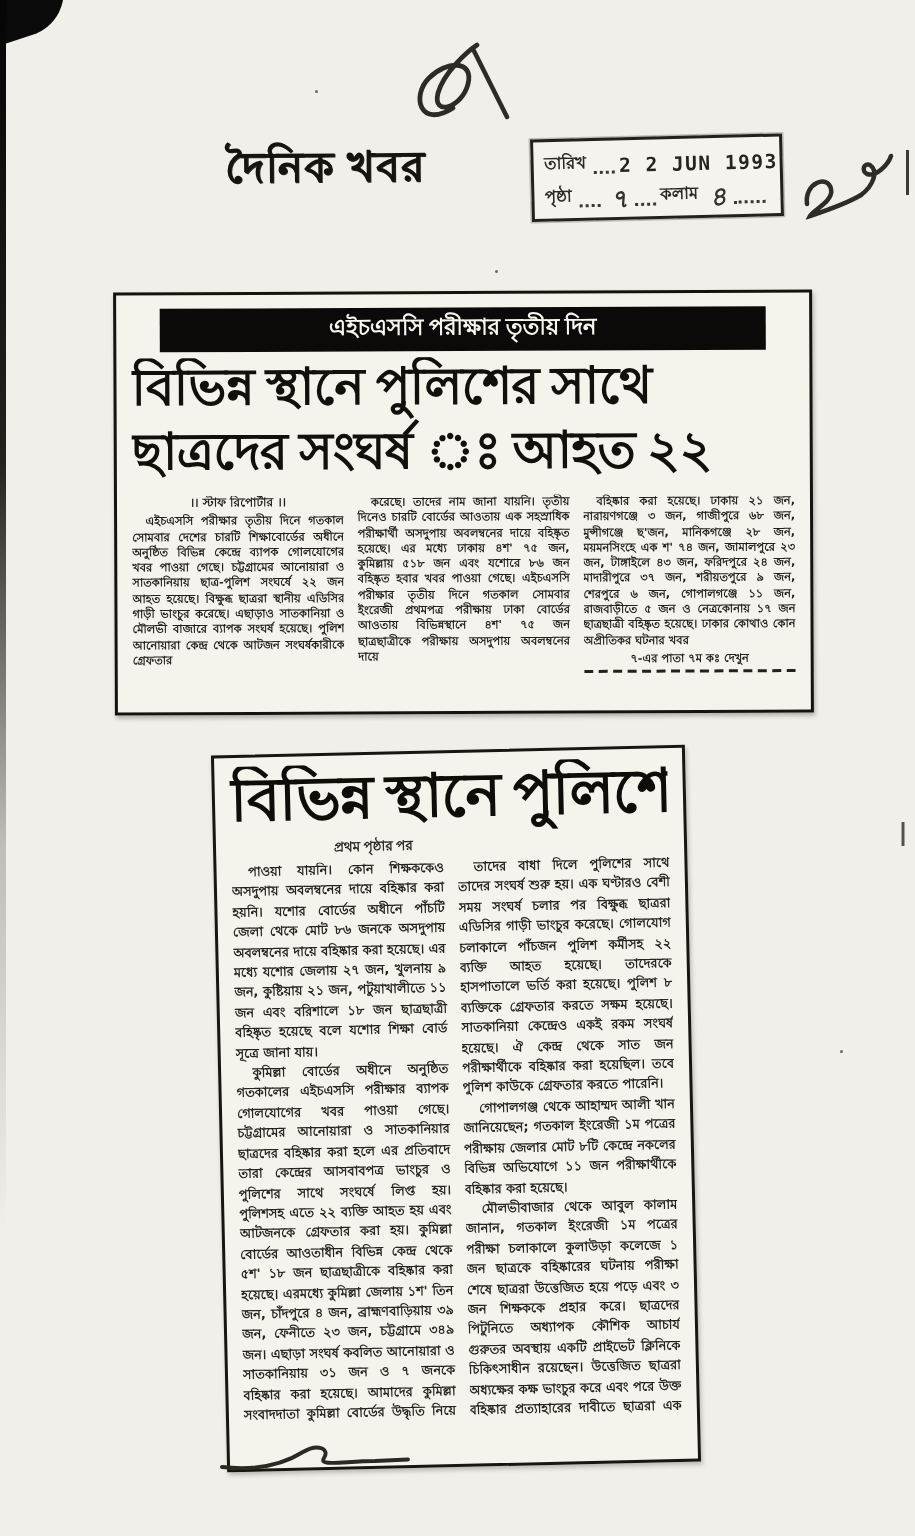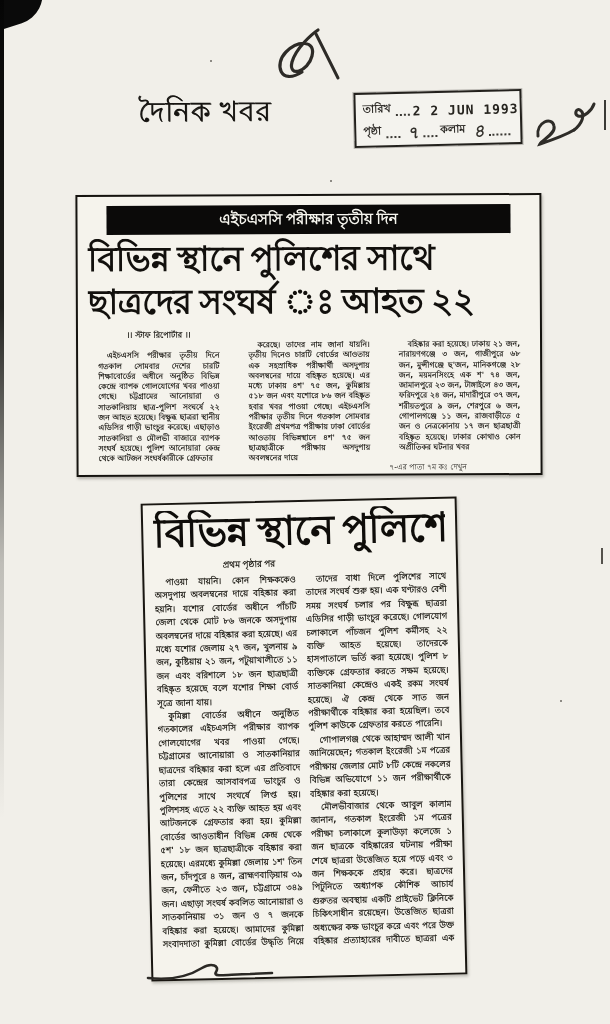--- a/index.html
+++ b/index.html
@@ -21,21 +21,21 @@
   .right-tick{
     position:absolute;left:604px;top:100px;width:2px;height:30px;background:#3a3a36;
   }
   .right-tick2{
     position:absolute;left:601px;top:548px;width:2px;height:16px;background:#55524c;
   }
   .speck{position:absolute;background:#6b6862;border-radius:50%;}
 
   
   .masthead{
-    position:absolute;left:138px;top:90px;font-size:28px;font-weight:400;
+    position:absolute;left:150px;top:90px;font-size:28px;font-weight:700;
     letter-spacing:1px;color:#161411;transform:rotate(-.4deg);
     text-shadow:.6px .6px 0 #2a2823;white-space:nowrap;
   }
 
   
   .stamp{
     position:absolute;left:354px;top:91px;width:168px;height:55px;
     border:2.5px solid #23211d;box-shadow:0 0 0 1px rgba(35,33,29,.25);
     transform:rotate(-1.4deg);padding:3px 7px;box-sizing:border-box;
     color:#2b2925;background:rgba(255,255,255,.25);
@@ -67,23 +67,23 @@
     font-size:15px;font-weight:700;text-align:center;line-height:29px;
     white-space:nowrap;overflow:hidden;
   }
   .headline1{
     margin-top:4px;font-size:34px;line-height:1.25;font-weight:900;
     color:#12100d;white-space:nowrap;overflow:hidden;letter-spacing:-.5px;
   }
   .cols3{display:flex;gap:9px;margin-top:7px;height:146px;overflow:hidden;}
   .cols3 .col{flex:1 1 0;font-family:"DejaVu Sans",sans-serif;font-size:7.6px;line-height:10.3px;
     text-align:justify;color:#23211c;font-weight:600;overflow:hidden;}
-  .cols3 p{margin:10px;text-indent:9px;}
+  .cols3 p{margin:0;text-indent:9px;}
   .byline{font-weight:700;text-align:center;font-size:8px;margin-bottom:2px;text-indent:0;}
-  .jump-note{font-weight:400;font-size:7.6px;text-align:left;margin-top:2px;
+  .jump-note{font-weight:700;font-size:7.6px;text-align:center;margin-top:2px;
     border-bottom:2px dashed #23211c;padding-bottom:2px;}
 
   
   .clip2{
     position:absolute;left:146px;top:500px;width:316px;height:478px;
     border:2.5px solid #191611;transform:rotate(-1.3deg);
     box-shadow:1px 2px 3px rgba(60,58,50,.3);
     padding:6px 10px 8px 10px;overflow:hidden;
   }
   .headline2{

